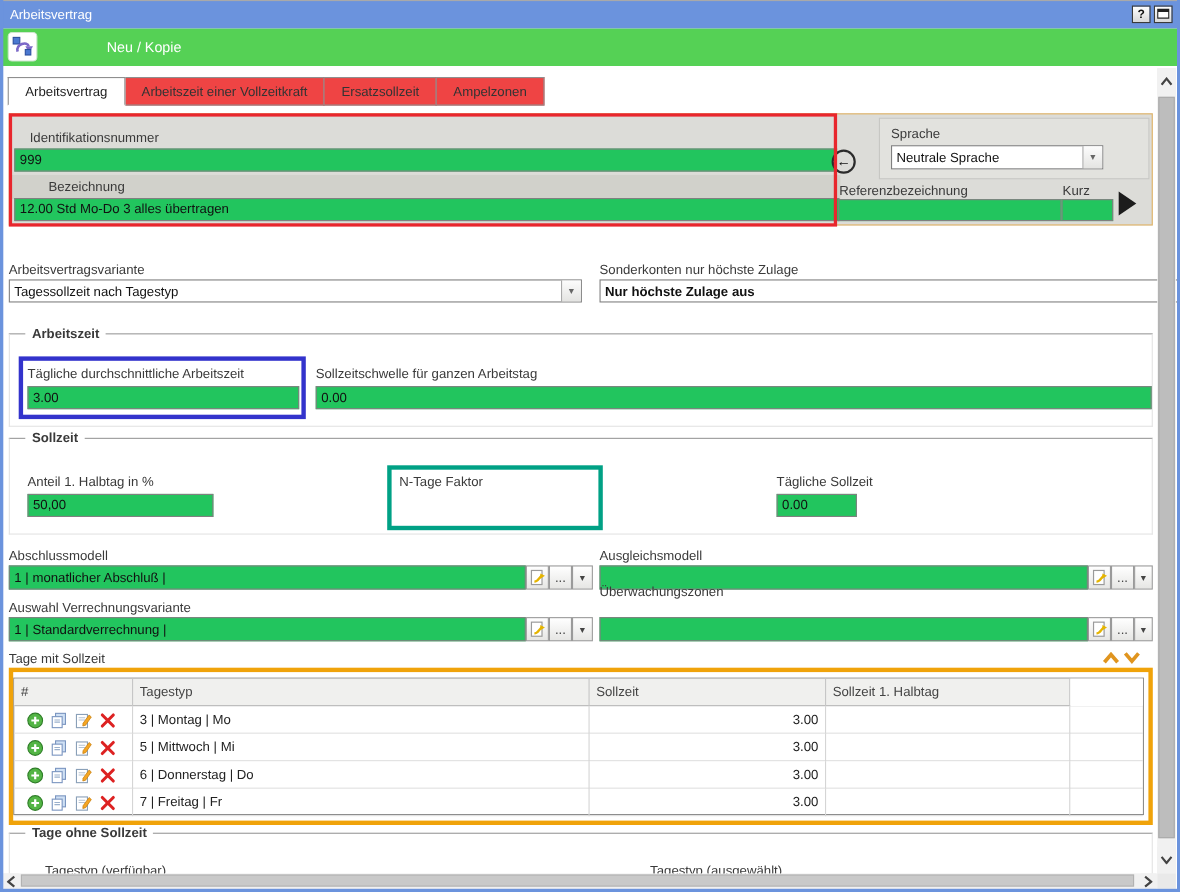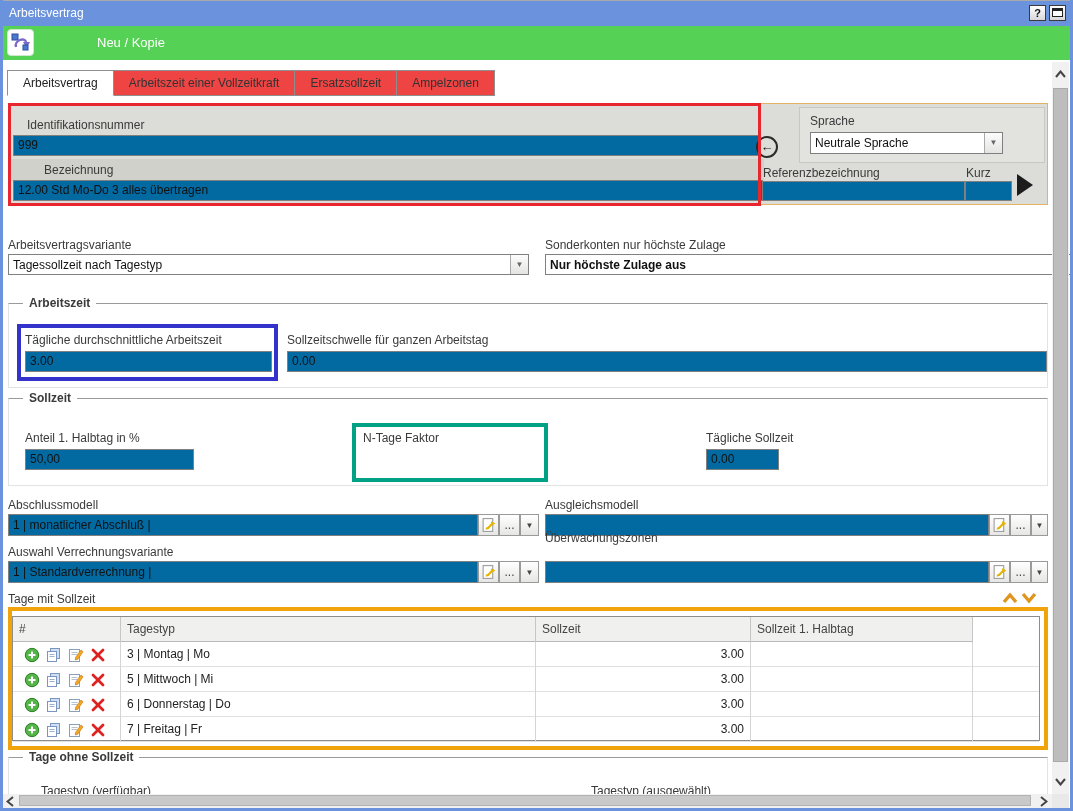--- a/index.html
+++ b/index.html
@@ -22,21 +22,21 @@
   #app-icon-box { position:absolute; left:7px; top:3px; width:27px; height:27px; background:#fff; border:1px solid #cfe6cf; border-radius:4px; }
   #greenbar .htitle { position:absolute; left:97px; top:9px; color:#fff; font-size:13px; }
 
   
   #tabbar { left:8px; top:70px; height:26px; display:flex; }
   .tab { height:26px; padding:0 15px; line-height:25px; background:#ef4444; border:1px solid #8f8f8f; margin-left:-1px; color:#333; }
   .tab.active { background:#fff; border-bottom:1px solid #fff; z-index:3; color:#222; }
 
   
   .lbl { position:absolute; color:#3a3a3a; white-space:nowrap; }
-  .inp { position:absolute; background:#0369a1; border:1px solid #808080; line-height:19px; padding:0 4px; color:#111; overflow:hidden; white-space:nowrap; }
+  .inp { position:absolute; background:#22c55e; border:1px solid #808080; line-height:19px; padding:0 4px; color:#111; overflow:hidden; white-space:nowrap; }
   .sel { position:absolute; background:#fff; border:1px solid #808080; }
   .sel .sel-txt { position:absolute; left:4px; top:1px; line-height:18px; color:#111; white-space:nowrap; }
   .sel .sel-btn { position:absolute; right:0; top:0; bottom:0; width:18px; background:linear-gradient(#fcfcfc,#e4e4e2);
                   border-left:1px solid #a9a9a9; text-align:center; color:#666; font-size:8px; line-height:19px; }
   .mini-btn { position:absolute; height:22px; background:linear-gradient(#ffffff,#e6e6e4); border:1px solid #9a9a9a;
               display:flex; align-items:center; justify-content:center; color:#444; }
   .fieldset { position:absolute; border:1px solid #e3e3e3; border-top:1px solid #9a9a9a; }
   .legend { position:absolute; top:-8px; left:14px; background:#fff; padding:0 6px; font-weight:bold; color:#3a3a3a; }
 
   

